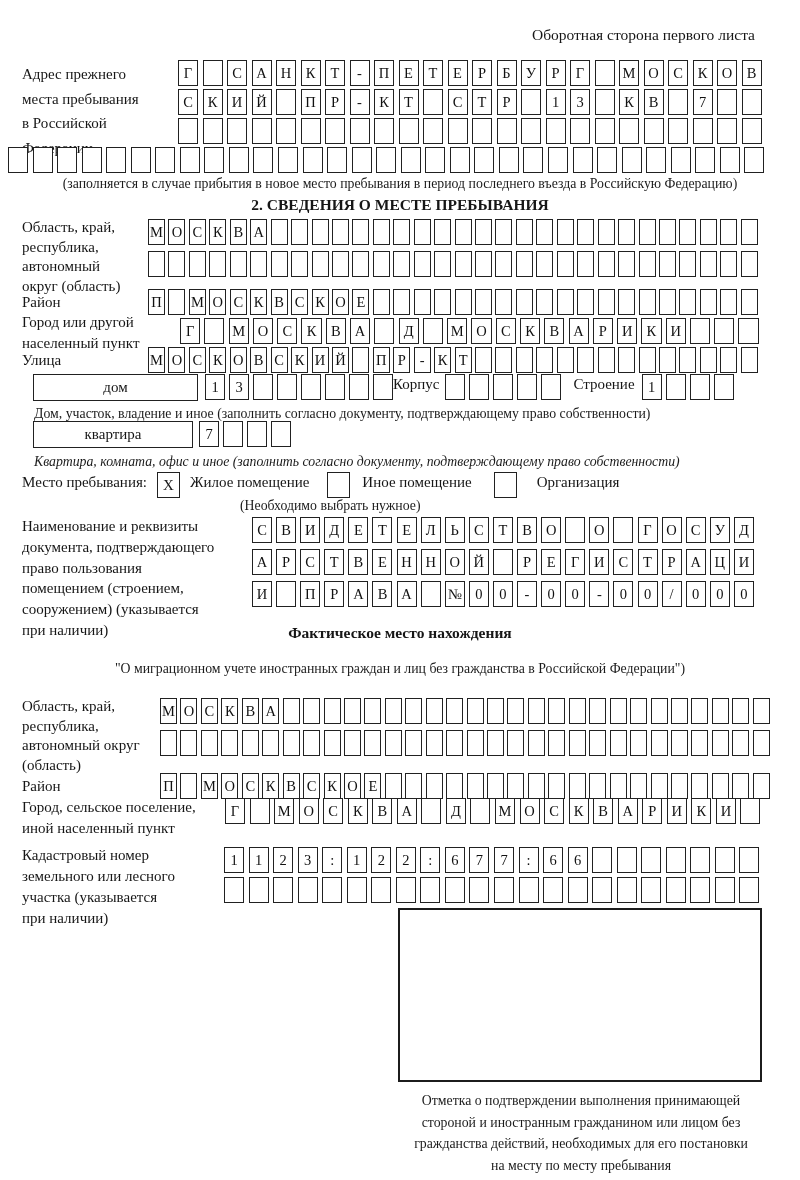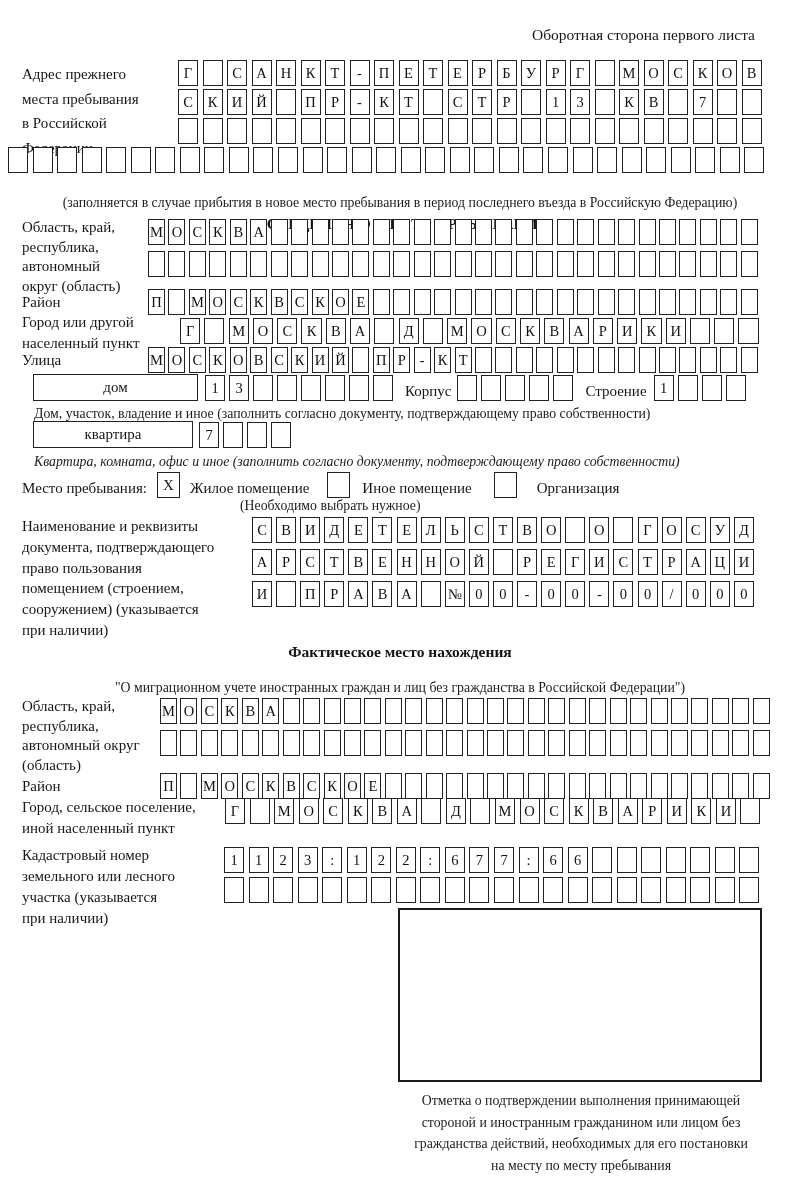--- a/index.html
+++ b/index.html
@@ -5,42 +5,42 @@
   html,body{margin:0;padding:0;background:#fff;}
   .page{
     position:relative;width:800px;height:1180px;background:#ffffff;
     font-family:"Liberation Serif","DejaVu Serif",serif;color:#161616;
     overflow:hidden;
   }
   .abs{position:absolute;}
   .lbl{font-size:15px;line-height:20px;}
   .note{font-size:13.8px;color:#1b1b1b;}
   .title{font-size:15.5px;font-weight:bold;}
-  .center{text-align:center;width:800px;left:0;margin-top:19px;}
+  .center{text-align:center;width:800px;left:0;}
   
   .grid-row{display:flex;}
   .grid-row + .grid-row{margin-top:6px;}
   .cell{
     flex:none;box-sizing:border-box;border:1.7px solid #212121;height:26px;
     display:flex;align-items:center;justify-content:center;
     font-size:14.5px;color:#111;background:#fff;
   }
   .g24 .cell{width:20px;}   .g24 .grid-row{gap:4.5px;}  .g24 .grid-row + .grid-row{margin-top:3px;}
   .g31 .cell{width:20px;}   .g31 .grid-row{gap:4.55px;}
   .g30 .cell{width:17px;}   .g30 .grid-row{gap:3.45px;}
   .gcity .cell{width:20.2px;} .gcity .grid-row{gap:4.1px;}
   .gdoc .cell{width:20px;}  .gdoc .grid-row{gap:4.1px;}
   .gkad .cell{width:20px;}  .gkad .grid-row{gap:4.55px;} .gkad .grid-row + .grid-row{margin-top:4px;}
   .gsm .cell{width:20px;}   .gsm .grid-row{gap:4px;}
   
   .bigbox{
     box-sizing:border-box;border:1.7px solid #212121;height:27px;
     display:flex;align-items:center;justify-content:center;font-size:15px;background:#fff;
   }
-  .inline-row{display:flex;align-items:flex-end;}
+  .inline-row{display:flex;align-items:flex-start;}
   .cbox{
     flex:none;box-sizing:border-box;border:1.7px solid #212121;width:23px;height:26px;
     display:flex;align-items:center;justify-content:center;font-size:15px;background:#fff;
   }
   .stamp{box-sizing:border-box;border:2px solid #1c1c1c;background:#fff;}
 </style>
 </head>
 <body>
 
 <div class="page">
@@ -357,21 +357,21 @@
           <div class="cell">1</div>
           <div class="cell">3</div>
           <div class="cell"></div>
           <div class="cell"></div>
           <div class="cell"></div>
           <div class="cell"></div>
           <div class="cell"></div>
           <div class="cell"></div>
         </div>
       </div>
-    <div class="lbl" style="margin:0 6px 0 12px;">Корпус</div>
+    <div class="lbl" style="margin:0 6px 0 0;">Корпус</div>
     <div class="gsm">
         <div class="grid-row">
           <div class="cell"></div>
           <div class="cell"></div>
           <div class="cell"></div>
           <div class="cell"></div>
           <div class="cell"></div>
         </div>
       </div>
     <div class="lbl" style="margin:0 7px 0 12px;">Строение</div>

